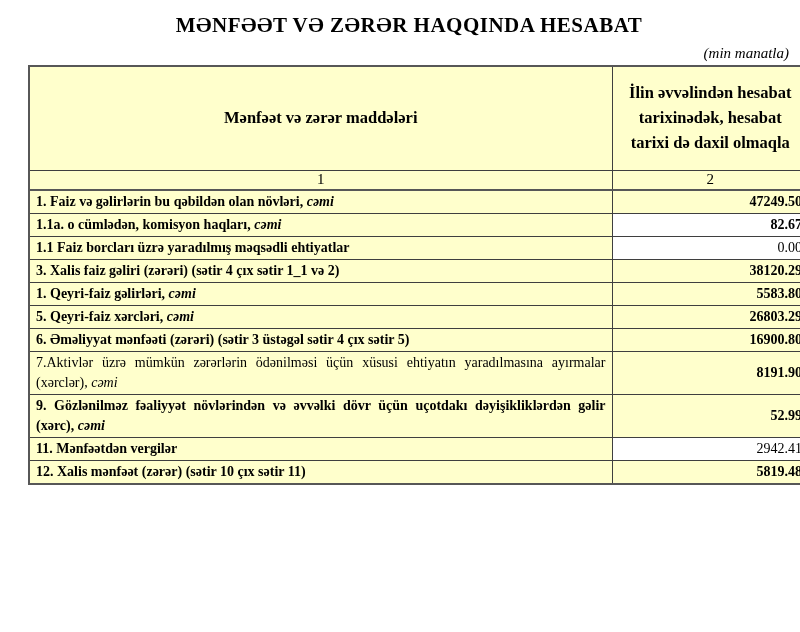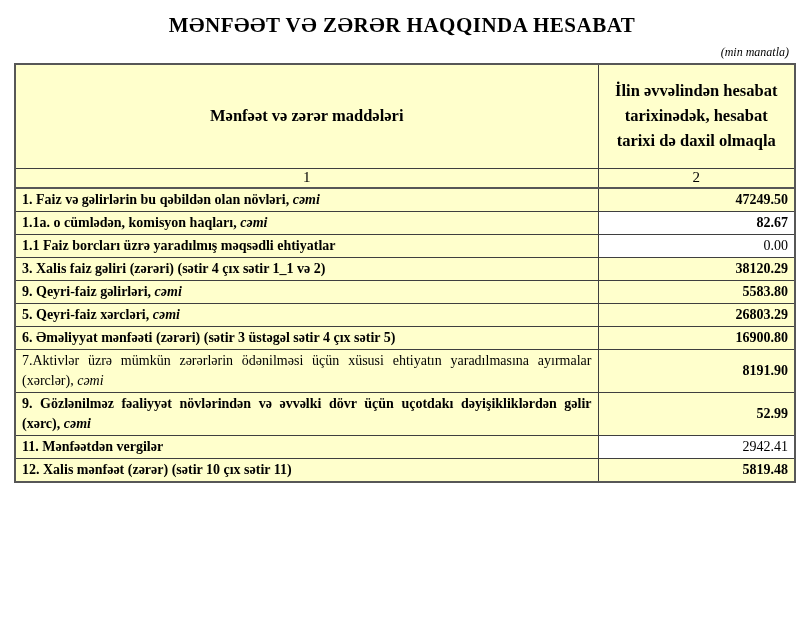--- a/index.html
+++ b/index.html
@@ -9,27 +9,27 @@
     --border-outer:#575757;
     --text:#000000;
   }
   *{box-sizing:border-box;}
   html,body{margin:0;padding:0;}
   body{
     width:800px;height:632px;background:#fff;color:var(--text);
     font-family:"Liberation Serif","DejaVu Serif",serif;
     overflow:hidden;
   }
-  .page{padding:6px 10px 0 14px;}
+  .page{padding:6px 10px 0 28px;}
   .report-title{
     text-align:center;font-size:21px;font-weight:bold;
     letter-spacing:.5px;margin:7px 0 7px 0;
   }
   .unit-note{
-    text-align:right;font-style:italic;font-size:12px;
+    text-align:right;font-style:italic;font-size:15px;
     margin:0 1px 3px 0;
   }
   table.report{
     border-collapse:collapse;width:780px;table-layout:fixed;
     border:2px solid var(--border-outer);
   }
   col.c1{width:583px;}
   col.c2{width:197px;}
   th,td{border:1px solid var(--border-inner);}
   th.head-cell{
@@ -87,21 +87,21 @@
         </tr>
         <tr>
           <td class="label-cell b"><span>1.1 Faiz borcları üzrə yaradılmış məqsədli ehtiyatlar</span></td>
           <td class="value-cell wbg">0.00</td>
         </tr>
         <tr>
           <td class="label-cell b"><span>3. Xalis faiz gəliri (zərəri) (sətir 4 çıx sətir 1_1 və 2)</span></td>
           <td class="value-cell b">38120.29</td>
         </tr>
         <tr>
-          <td class="label-cell b"><span>9. Qeyri-faiz gəlirləri, </span><span class="i">cəmi</span></td>
+          <td class="label-cell b"><span>1. Qeyri-faiz gəlirləri, </span><span class="i">cəmi</span></td>
           <td class="value-cell b">5583.80</td>
         </tr>
         <tr>
           <td class="label-cell b"><span>5. Qeyri-faiz xərcləri, </span><span class="i">cəmi</span></td>
           <td class="value-cell b">26803.29</td>
         </tr>
         <tr>
           <td class="label-cell b"><span>6. Əməliyyat mənfəəti (zərəri) (sətir 3 üstəgəl sətir 4 çıx sətir 5)</span></td>
           <td class="value-cell b">16900.80</td>
         </tr>

